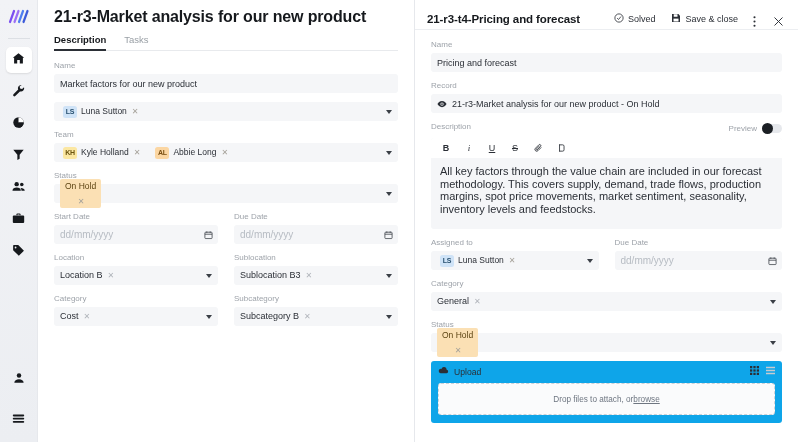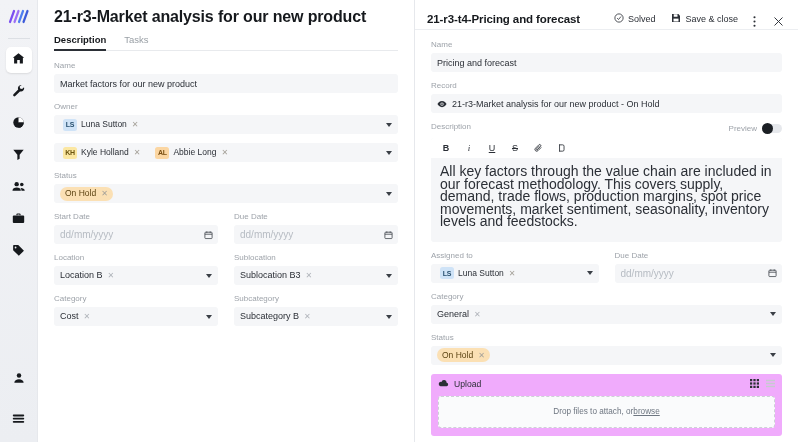--- a/index.html
+++ b/index.html
@@ -165,21 +165,21 @@
   .chip.plain .x { color: #b0b4ba; }
   .avatar {
     display: inline-flex;
     align-items: center; justify-content: center;
     border-radius: 2.5px;
     font-size: 7px;
     font-weight: bold;
     width: 14px; height: 12px;
     letter-spacing: -.2px;
   }
-  .tagchip { border-radius: 7px; padding: 1.5px 5px; font-size: 8.5px; }
+  .tagchip { border-radius: 2px; padding: 1.5px 5px; font-size: 8.5px; flex-direction: column; }
 
   
   .rhead {
     display: flex;
     align-items: flex-start;
     padding: 13px 12px;
     height: 30px;
     border-bottom: 1px solid #eceef1;
   }
   .rtitle {
@@ -235,28 +235,28 @@
     background: #ffffff;
   }
   .etool {
     font-size: 9px;
     color: #2b2f36;
     display: inline-flex; align-items: center; justify-content: center;
     width: 10px; height: 12px;
   }
   .etext {
     padding: 7px 9px 14px 9px;
-    font-size: 14px;
+    font-size: 11px;
     line-height: 12.5px;
     color: #2b2f36;
   }
 
   
   .attach-box {
-    background: #f0abfc;
+    background: #0ea5e9;
     border-radius: 3px;
     padding: 5px 7px 8px 7px;
     margin-top: 3px;
   }
   .attach-bar {
     display: flex; align-items: center;
     font-size: 8.6px;
     color: #2b2f36;
     margin-bottom: 6px;
   }
@@ -383,32 +383,32 @@
     <div class="form">
 
       <div class="field">
         <div class="flabel">Name</div>
         <div class="fbox">
           <span class="fvalue">Market factors for our new product</span>
         </div>
       </div>
 
       <div class="field">
-        <div class="flabel">Owner</div>
         <div class="fbox">
           <span class="chip">
             <span class="avatar" id="owner-avatar" style="background: rgb(207, 227, 247); color: rgb(40, 80, 111);">LS</span>
             <span>Luna Sutton</span>
             <span class="x">✕</span>
           </span>
           <span class="caret"></span>
         </div>
       </div>
 
       <div class="field">
+        <div class="flabel">Team</div>
         <div class="fbox">
           <span class="chip">
             <span class="avatar" id="team-avatar-0" style="background: rgb(251, 231, 162); color: rgb(107, 84, 16);">KH</span>
             <span>Kyle Holland</span>
             <span class="x">✕</span>
           </span>
           <span class="chip">
             <span class="avatar" id="team-avatar-1" style="background: rgb(251, 214, 162); color: rgb(122, 79, 18);">AL</span>
             <span>Abbie Long</span>
             <span class="x">✕</span>

